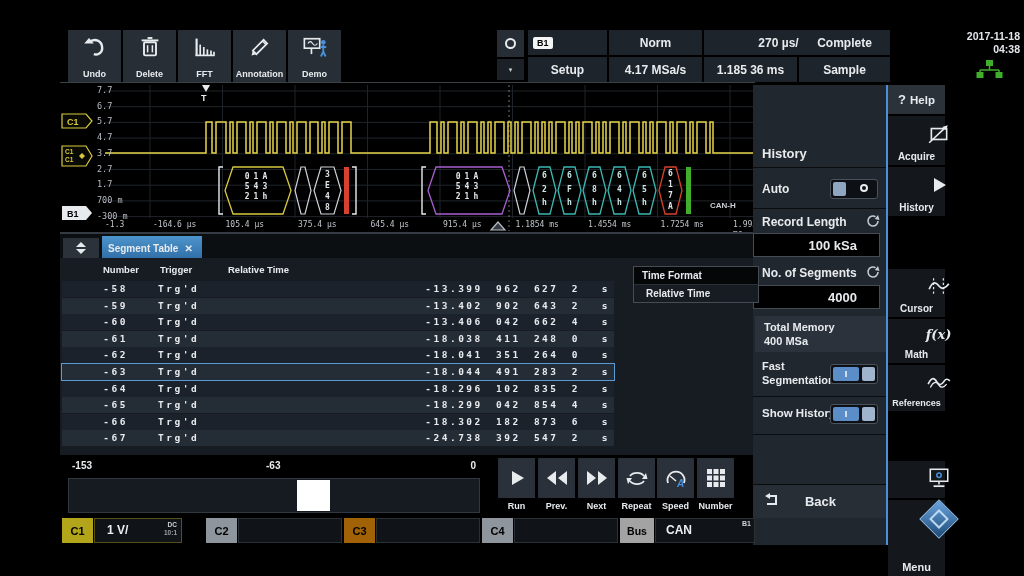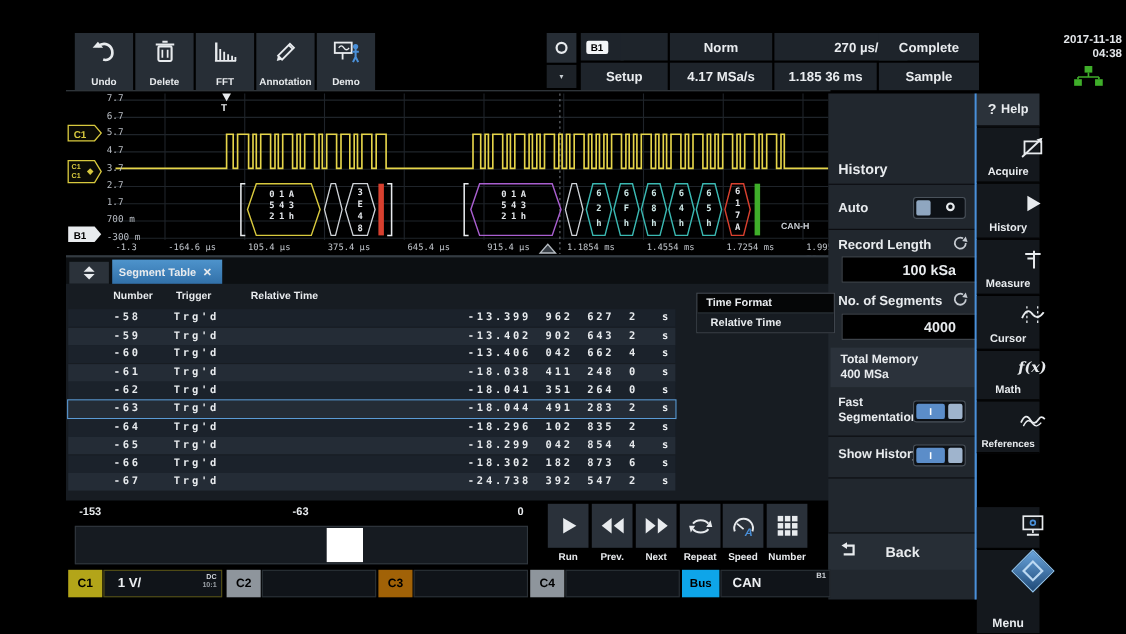--- a/index.html
+++ b/index.html
@@ -39,21 +39,21 @@
   .srow .unit{position:absolute;right:4px;top:2px;}
   
   #popup{position:absolute;left:633px;top:266px;width:124px;background:#050607;border:1px solid #454c54;z-index:5;}
   #popup .t{padding:3px 8px;font-size:10px;font-weight:bold;}
   #popup .v{padding:3px 12px;font-size:10px;font-weight:bold;background:#171c22;border-top:1px solid #2a3036;}
   
   #hist{position:absolute;left:753px;top:85px;width:135px;height:460px;background:#21272e;}
   .hlabel{position:absolute;left:9px;font-size:12px;font-weight:bold;color:#e8ebee;}
   .hlabel.sm{font-size:11px;line-height:14px;}
   .hr{position:absolute;left:0;width:135px;height:1px;background:#0a0c0f;}
-  .hfield{position:absolute;left:12px;width:127px;height:24px;background:#000;border:1px solid #454c54;box-sizing:border-box;
+  .hfield{position:absolute;left:0;width:127px;height:24px;background:#000;border:1px solid #454c54;box-sizing:border-box;
           display:flex;align-items:center;justify-content:flex-end;padding-right:22px;font-size:13px;font-weight:bold;}
   .toggle{position:absolute;width:46px;height:18px;background:#0d1116;border:1px solid #4a525b;border-radius:3px;}
   .toggle .blue{position:absolute;left:2px;top:2px;bottom:2px;width:26px;background:#5b8dc9;border-radius:2px;
                 display:flex;align-items:center;justify-content:center;font-size:9px;font-weight:bold;color:#fff;}
   .toggle .handle{position:absolute;right:2px;top:2px;bottom:2px;width:13px;background:#9fb4cd;border-radius:2px;}
   .toggle.off .handle{left:2px;right:auto;background:#8fa6c0;}
   .toggle.off .ring{position:absolute;right:9px;top:4px;width:8px;height:8px;border:2px solid #e8ebee;border-radius:50%;box-sizing:border-box;}
   #backbar{position:absolute;left:0;top:399px;width:135px;height:33px;background:#272e36;border-top:1px solid #090b0d;
            display:flex;align-items:center;justify-content:center;font-size:13px;font-weight:bold;}
   #histblue{position:absolute;left:886px;top:85px;width:2px;height:460px;background:#4a90d9;}
@@ -471,30 +471,20 @@
     <span class="lbl">Acquire</span>
   </div>
   <div class="sitem" style="top:167px;height:50px;">
     <span class="ic">
       <svg width="20" height="20" viewBox="0 0 20 20">
           <polygon points="5,3 17,10 5,17" fill="#e8ebee"></polygon>
         </svg>
       </span>
     <span class="lbl">History</span>
   </div>
-  <div class="sitem" style="top:218px;height:50px;">
-    <span class="ic">
-      <svg width="20" height="22" viewBox="0 0 20 20">
-          <line x1="11" y1="2" x2="11" y2="18" stroke="#e8ebee" stroke-width="1.8"></line>
-          <line x1="3" y1="5" x2="17" y2="5" stroke="#e8ebee" stroke-width="1.8"></line>
-          <line x1="5" y1="9" x2="11" y2="9" stroke="#e8ebee" stroke-width="1.6"></line>
-        </svg>
-      </span>
-    <span class="lbl">Measure</span>
-  </div>
   <div class="sitem" style="top:269px;height:49px;">
     <span class="ic">
       <svg width="24" height="20" viewBox="0 0 22 18">
           <path d="M2 12 Q6 2 11 9 Q15 14 20 7" stroke="#e8ebee" stroke-width="1.6" fill="none"></path>
           <line x1="6" y1="2" x2="6" y2="16" stroke="#e8ebee" stroke-width="1.1" stroke-dasharray="2,2"></line>
           <line x1="15" y1="2" x2="15" y2="16" stroke="#e8ebee" stroke-width="1.1" stroke-dasharray="2,2"></line>
         </svg>
       </span>
     <span class="lbl">Cursor</span>
   </div>
@@ -588,39 +578,39 @@
   <div class="plbl" style="left:498px">Run</div>
   <div class="plbl" style="left:538px">Prev.</div>
   <div class="plbl" style="left:578px">Next</div>
   <div class="plbl" style="left:618px">Repeat</div>
   <div class="plbl" style="left:657px">Speed</div>
   <div class="plbl" style="left:697px">Number</div>
 
   <div class="chbadge" style="left:62px;background:#b3a519;">
       <span>C1</span>
     </div>
-  <div class="charea" style="left:94px;width:108px;border-color:#565016;">
+  <div class="charea" style="left:94px;width:88px;border-color:#565016;">
     <span class="chval">1 V/</span>
     <span class="abs" style="right:4px;top:2px;font-size:6.5px;font-weight:bold;color:#cfd3d8;text-align:right;line-height:8px;">
       <span>DC</span><br>
       <span style="color:#9aa0a6;">10:1</span>
     </span>
   </div>
   <div class="chbadge" style="left:206px;background:#8e959c;">
       <span>C2</span>
     </div>
   <div class="charea" style="left:238px;width:104px;"></div>
   <div class="chbadge" style="left:344px;background:#a16207;">
       <span>C3</span>
     </div>
   <div class="charea" style="left:376px;width:104px;"></div>
   <div class="chbadge" style="left:482px;background:#8e959c;">
       <span>C4</span>
     </div>
   <div class="charea" style="left:514px;width:104px;"></div>
-  <div class="chbadge" style="left:620px;width:34px;background:#0ea5e9;font-size:10.5px;">
+  <div class="chbadge" style="left:620px;width:34px;background:#a3a3a3;font-size:10.5px;">
       <span>Bus</span>
     </div>
   <div class="charea" style="left:655px;width:100px;">
     <span class="chval" style="left:10px;">CAN</span>
     <span class="abs" style="right:3px;top:1px;font-size:7px;font-weight:bold;color:#cfd3d8;">B1</span>
   </div>
 </div>
 
 </body></html>

